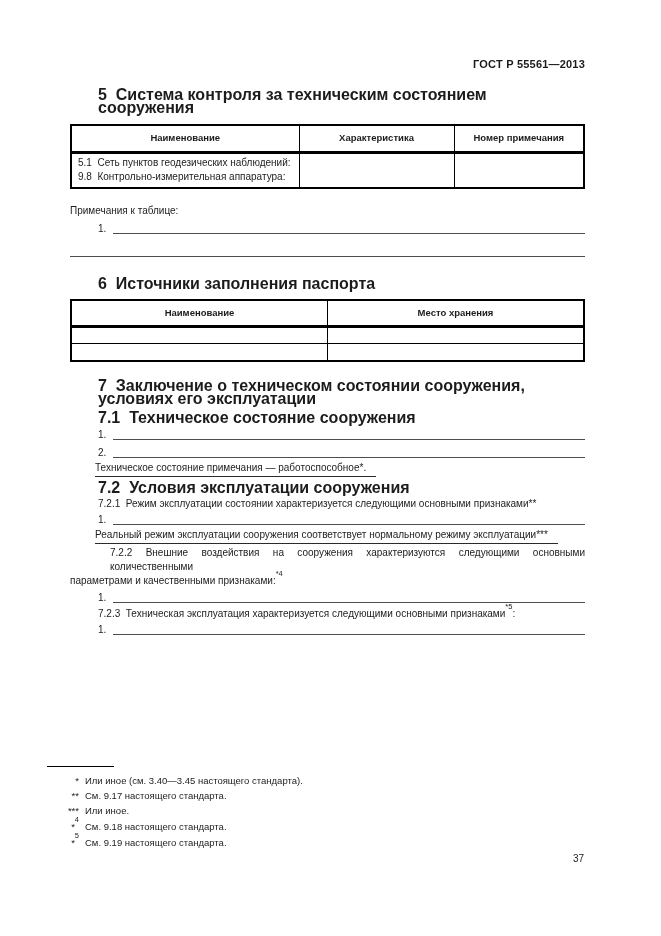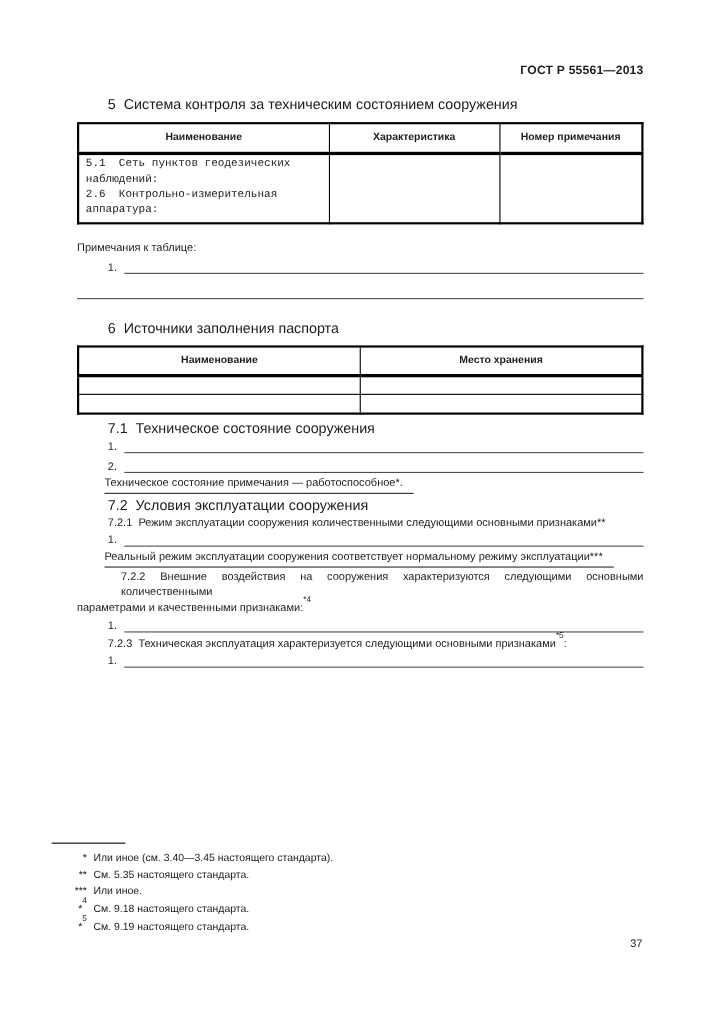--- a/index.html
+++ b/index.html
@@ -10,27 +10,27 @@
     background: #ffffff;
     color: #1c1c1c;
     font-family: "Liberation Sans", "DejaVu Sans", sans-serif;
     font-size: 10px;
     line-height: 14px;
     overflow: hidden;
   }
   .t { white-space: pre-wrap; }
   .content { padding: 57px 76px 0 70px; }
   .doc-header { text-align: right; font-weight: bold; font-size: 11px; letter-spacing: .2px; }
-  .h-sec { font-weight: normal; font-size: 13px; line-height: 13px; margin-left: 28px; }
+  .h-sec { font-weight: bold; font-size: 16px; line-height: 13px; margin-left: 28px; }
   .s5-title { margin-top: 17px; }
   table { width: 100%; border-collapse: collapse; table-layout: fixed; border: 2px solid #000; }
   .tbl1 { margin-top: 10px; }
   th { font-weight: bold; font-size: 9.5px; text-align: center; vertical-align: middle;
        border: 1px solid #000; border-bottom: 3px solid #000; height: 27px; padding: 2px 4px; }
-  td { border: 1px solid #000; vertical-align: top; padding: 2px 4px 3px 6px; font-family: Liberation Mono, monospace; }
+  td { border: 1px solid #000; vertical-align: top; padding: 2px 4px 3px 6px; }
   .tbl1 td { height: 34px; }
   .tbl6 { margin-top: 9px; }
   .tbl6 td { height: 17px; padding: 0; }
   .notes-label { margin-top: 15px; }
   .item-line { display: flex; margin-left: 28px; margin-top: 4px; }
   .item-line .num { flex: 0 0 auto; padding-right: 7px; }
   .fill { flex: 1 1 auto; border-bottom: 1px solid #4d4d4d; margin-bottom: 2px; }
   .cont-line { border-bottom: 1px solid #4d4d4d; height: 0; margin-top: 20px; }
   .s6-title { margin-top: 20px; }
   .s7-title { margin-top: 17px; }
@@ -71,21 +71,21 @@
         </colgroup>
       <tbody>
           <tr>
         <th>Наименование</th>
         <th>Характеристика</th>
         <th>Номер примечания</th>
       </tr>
       <tr>
         <td>
           <div class="t">5.1  Сеть пунктов геодезических наблюдений:</div>
-          <div class="t">2.6  Контрольно-измерительная аппаратура:</div>
+          <div class="t">9.8  Контрольно-измерительная аппаратура:</div>
         </td>
         <td></td>
         <td></td>
       </tr>
     </tbody>
       </table>
 
     <div class="notes-label t">Примечания к таблице:</div>
     <div class="item-line">
       <span class="num t">1.</span>
@@ -109,37 +109,38 @@
         <td></td>
         <td></td>
       </tr>
       <tr>
         <td></td>
         <td></td>
       </tr>
     </tbody>
       </table>
 
+    <div class="h-sec s7-title t">7  Заключение о техническом состоянии сооружения, условиях его эксплуатации</div>
     <div class="h-sec s71-title t">7.1  Техническое состояние сооружения</div>
 
     <div class="item-line">
       <span class="num t">1.</span>
       <span class="fill"></span>
     </div>
     <div class="item-line">
       <span class="num t">2.</span>
       <span class="fill"></span>
     </div>
     <div class="concl">
       <span class="u t">Техническое состояние примечания — работоспособное*.</span>
     </div>
 
     <div class="h-sec s72-title t">7.2  Условия эксплуатации сооружения</div>
 
-    <div class="clause t">7.2.1  Режим эксплуатации сооружения количественными следующими основными признаками**</div>
+    <div class="clause t">7.2.1  Режим эксплуатации состоянии характеризуется следующими основными признаками**</div>
     <div class="item-line" style="margin-top:2px">
       <span class="num t">1.</span>
       <span class="fill"></span>
     </div>
     <div class="concl">
       <span class="u t">Реальный режим эксплуатации сооружения соответствует нормальному режиму эксплуатации***</span>
     </div>
 
     <div class="clause clause2 jline indent" style="margin-left:40px">7.2.2  Внешние воздействия на сооружения характеризуются следующими основными количественными</div>
     <div class="pline"><span class="t">параметрами и качественными признаками:</span><sup>*4</sup></div>
@@ -157,21 +158,21 @@
   </div>
 
   <div class="footnotes">
     <div class="fn-rule"></div>
     <div class="fn-line">
       <span class="fn-marker"><span class="t">*</span><sup></sup></span>
       <span class="t">Или иное (см. 3.40—3.45 настоящего стандарта).</span>
     </div>
     <div class="fn-line">
       <span class="fn-marker"><span class="t">**</span><sup></sup></span>
-      <span class="t">См. 5.35 настоящего стандарта.</span>
+      <span class="t">См. 9.17 настоящего стандарта.</span>
     </div>
     <div class="fn-line">
       <span class="fn-marker"><span class="t">***</span><sup></sup></span>
       <span class="t">Или иное.</span>
     </div>
     <div class="fn-line">
       <span class="fn-marker"><span class="t">*</span><sup>4</sup></span>
       <span class="t">См. 9.18 настоящего стандарта.</span>
     </div>
     <div class="fn-line">

